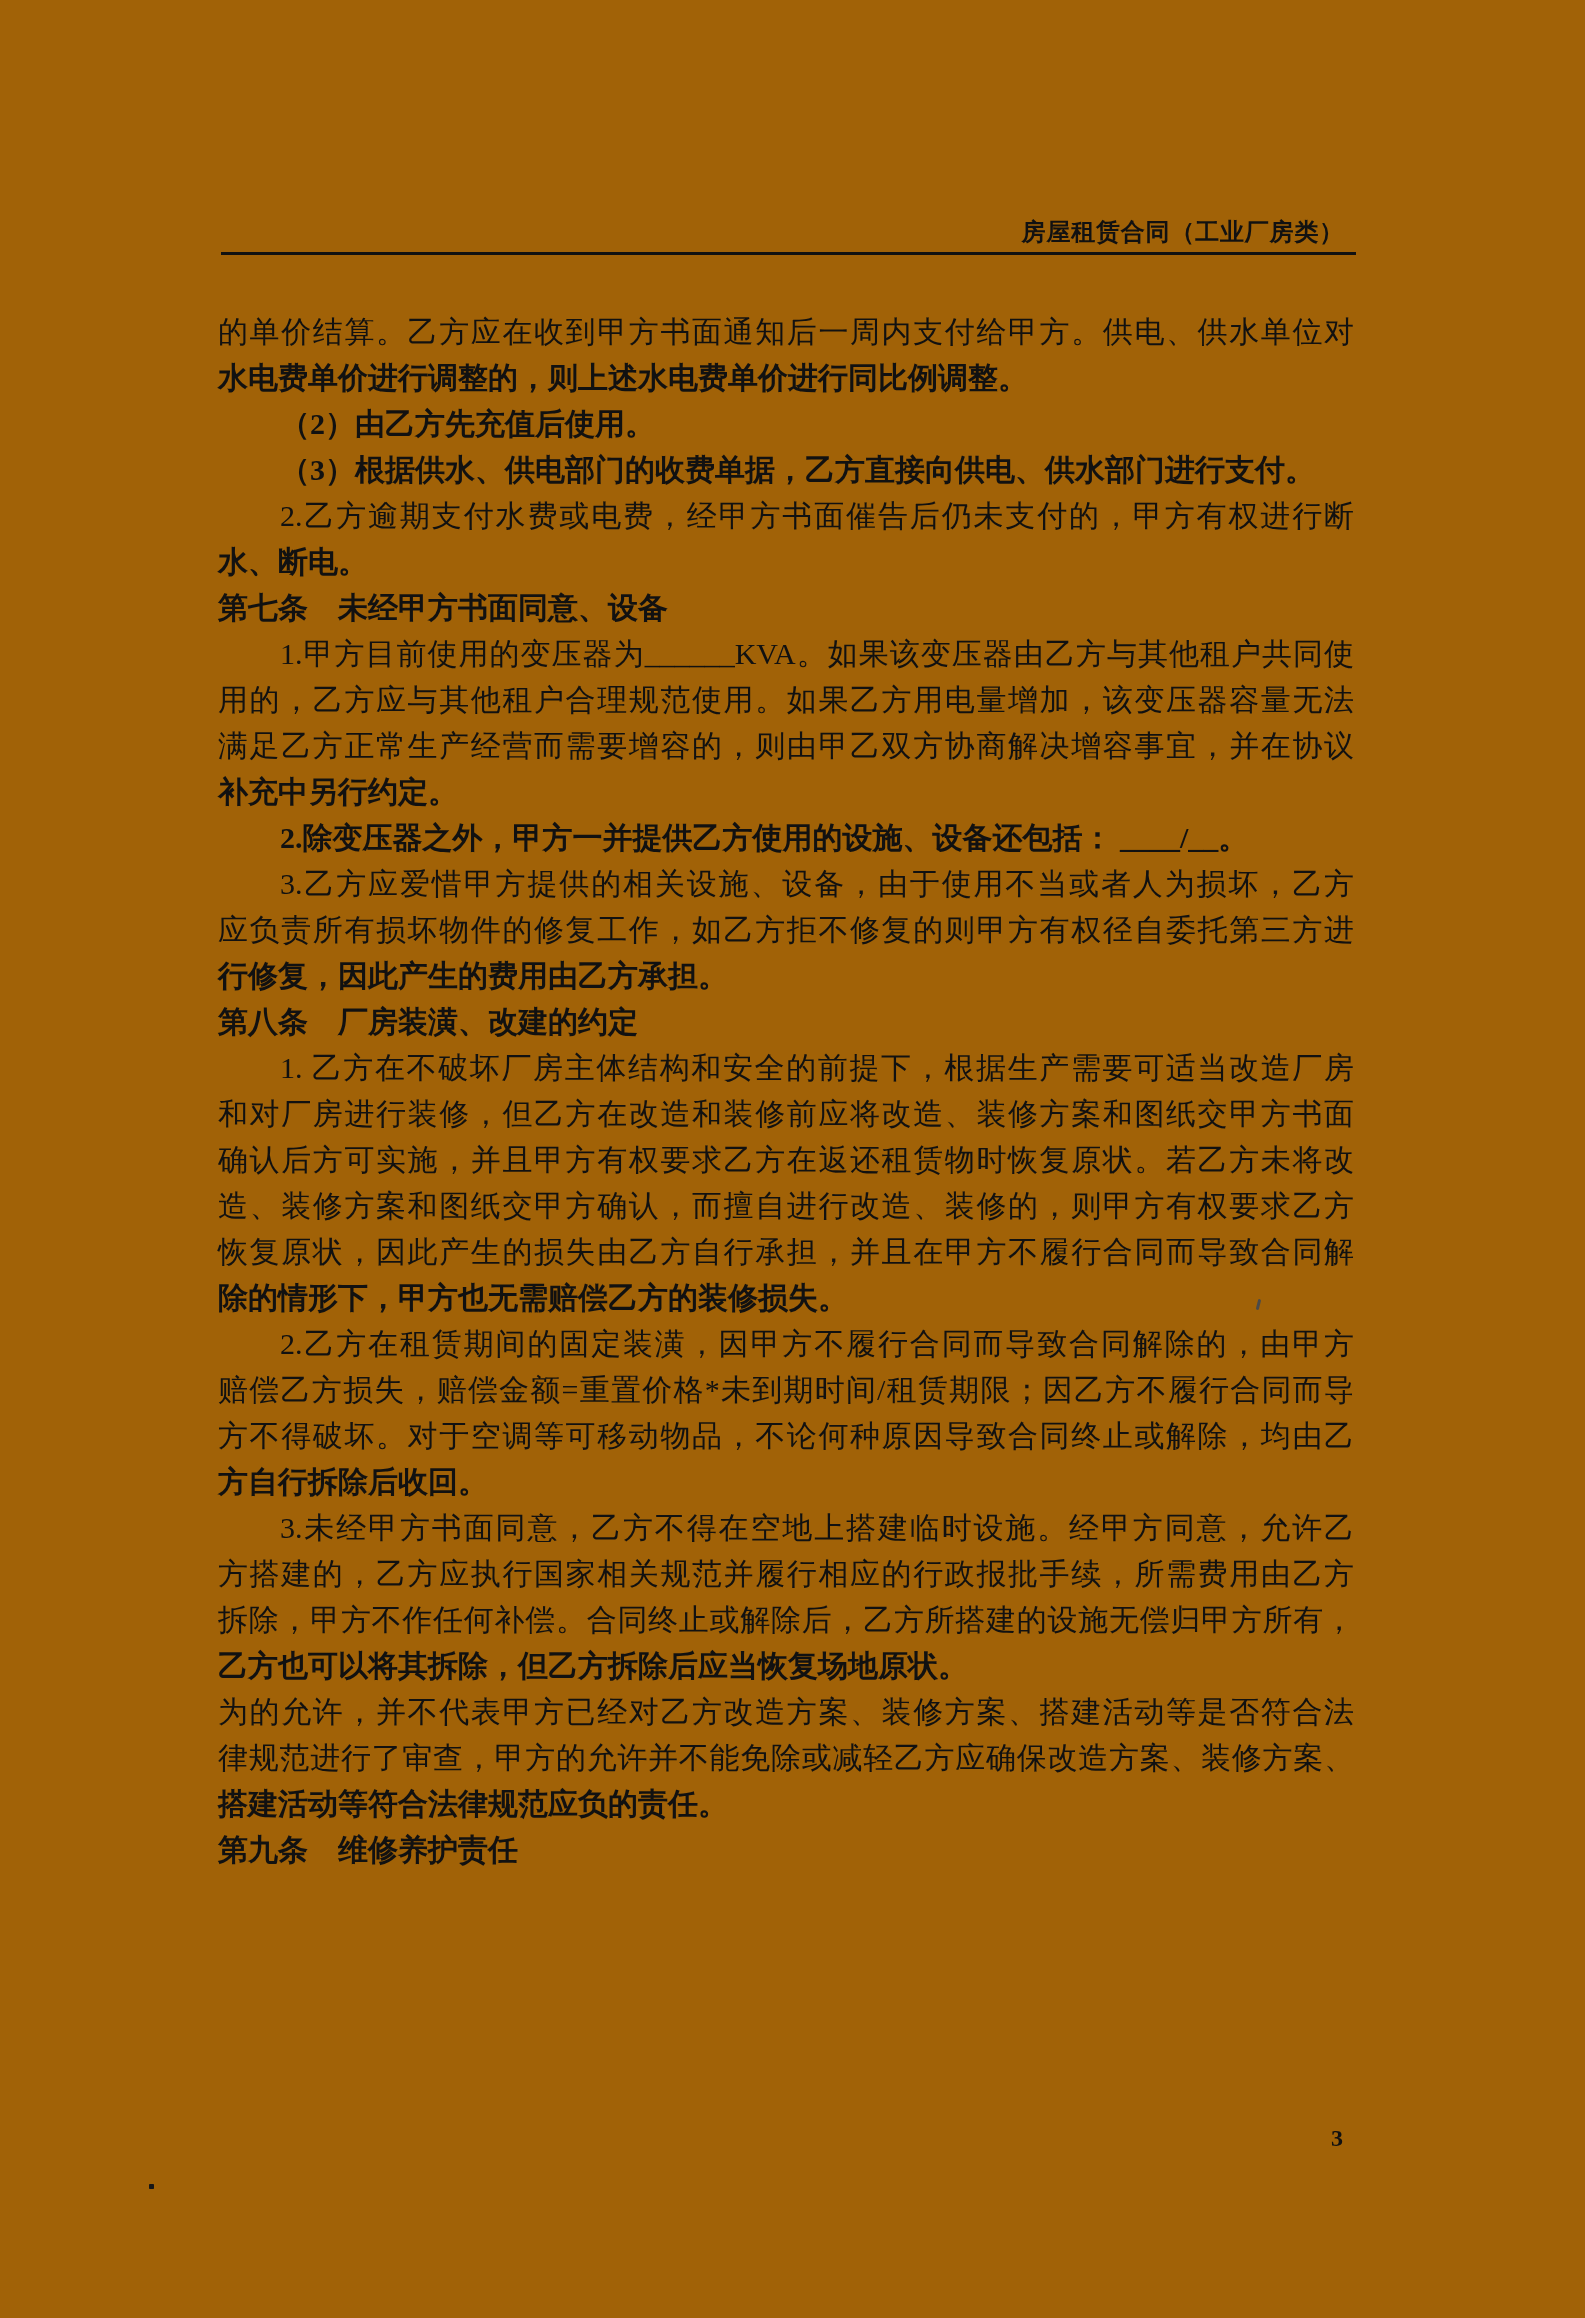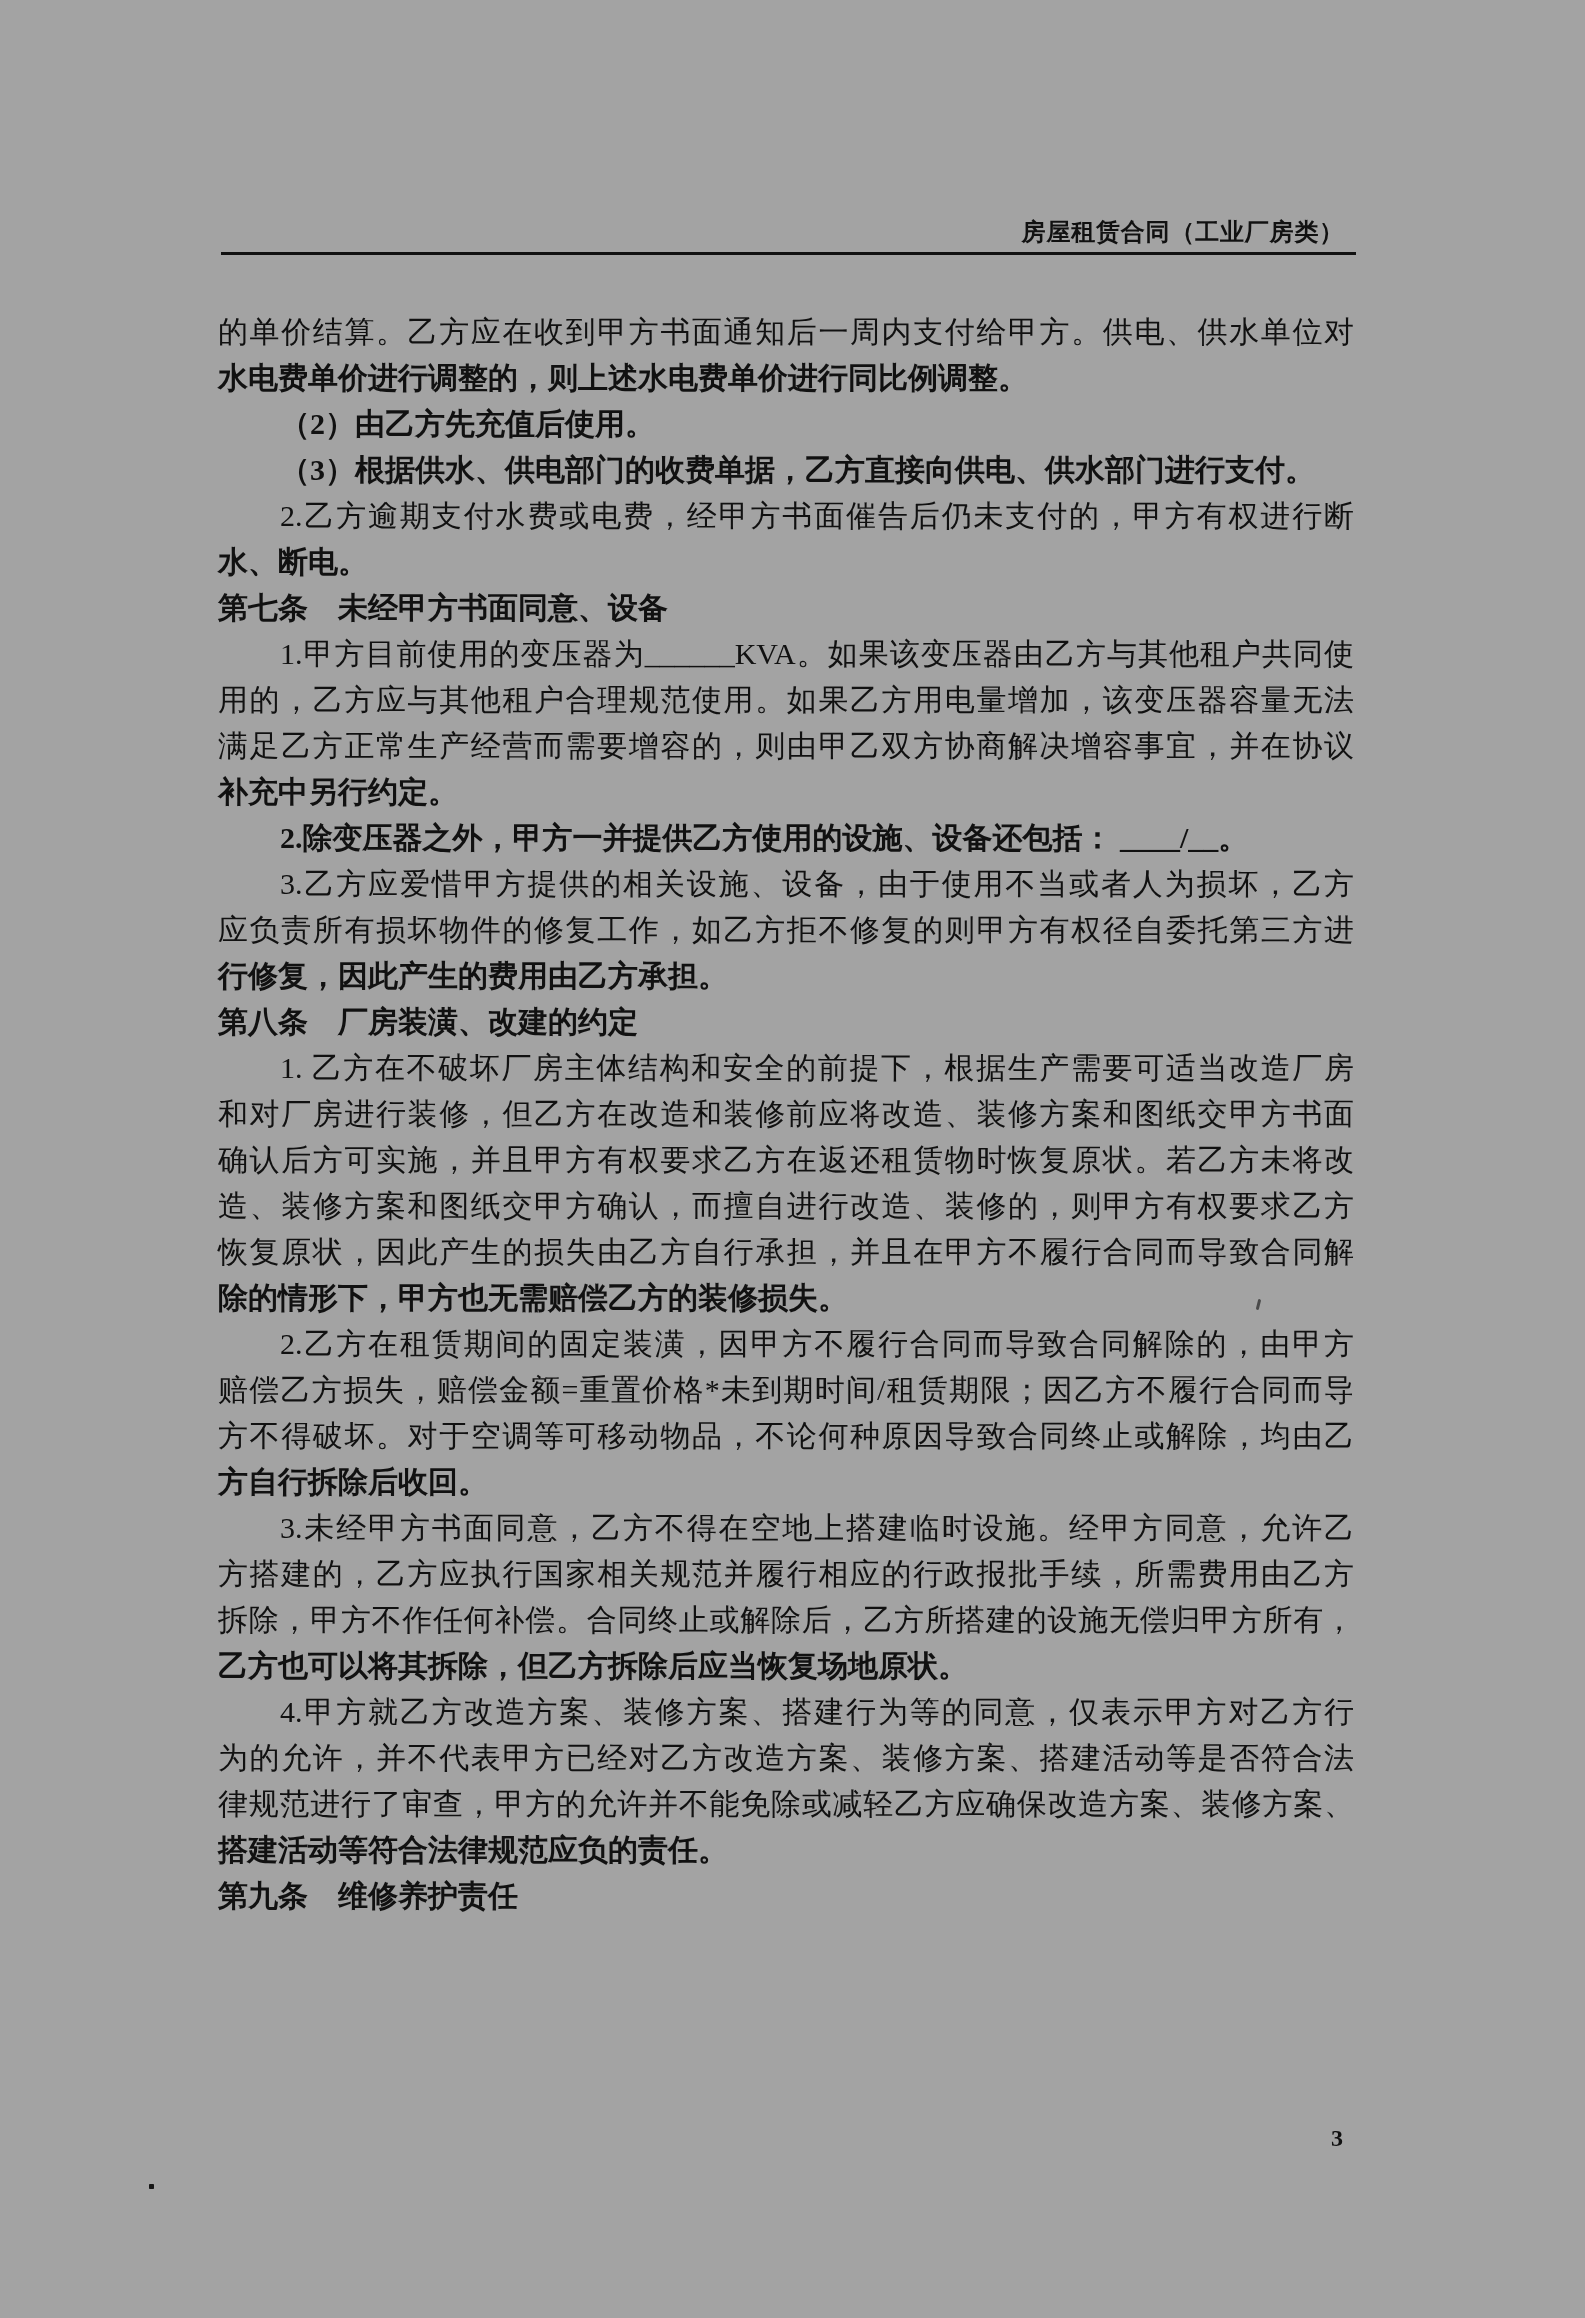--- a/index.html
+++ b/index.html
@@ -4,21 +4,21 @@
 <style>
   html, body {
     margin: 0;
     padding: 0;
     background: #ffffff;
   }
   .page {
     position: relative;
     width: 1585px;
     height: 2319px;
-    background: #a3a3a3;
+    background: #a16207;
     overflow: hidden;
     font-family: "Liberation Serif", "DejaVu Serif", serif;
     color: #111111;
   }
   
   .header-title {
     position: absolute;
     top: 216px;
     right: 241px;
     font-size: 24px;
@@ -123,21 +123,20 @@
       <div class="line">恢复原状，因此产生的损失由乙方自行承担，并且在甲方不履行合同而导致合同解</div>
       <div class="line end">除的情形下，甲方也无需赔偿乙方的装修损失。</div>
       <div class="line indent">2.乙方在租赁期间的固定装潢，因甲方不履行合同而导致合同解除的，由甲方</div>
       <div class="line">赔偿乙方损失，赔偿金额=重置价格*未到期时间/租赁期限；因乙方不履行合同而导</div>
       <div class="line">方不得破坏。对于空调等可移动物品，不论何种原因导致合同终止或解除，均由乙</div>
       <div class="line end">方自行拆除后收回。</div>
       <div class="line indent">3.未经甲方书面同意，乙方不得在空地上搭建临时设施。经甲方同意，允许乙</div>
       <div class="line">方搭建的，乙方应执行国家相关规范并履行相应的行政报批手续，所需费用由乙方</div>
       <div class="line">拆除，甲方不作任何补偿。合同终止或解除后，乙方所搭建的设施无偿归甲方所有，</div>
       <div class="line end">乙方也可以将其拆除，但乙方拆除后应当恢复场地原状。</div>
-      <div class="line indent">4.甲方就乙方改造方案、装修方案、搭建行为等的同意，仅表示甲方对乙方行</div>
       <div class="line">为的允许，并不代表甲方已经对乙方改造方案、装修方案、搭建活动等是否符合法</div>
       <div class="line">律规范进行了审查，甲方的允许并不能免除或减轻乙方应确保改造方案、装修方案、</div>
       <div class="line end">搭建活动等符合法律规范应负的责任。</div>
       <div class="line end bold">第九条　维修养护责任</div>
     </div>
 
   <div class="artifact-tick"></div>
 
   <div class="artifact-dot"></div>
 

